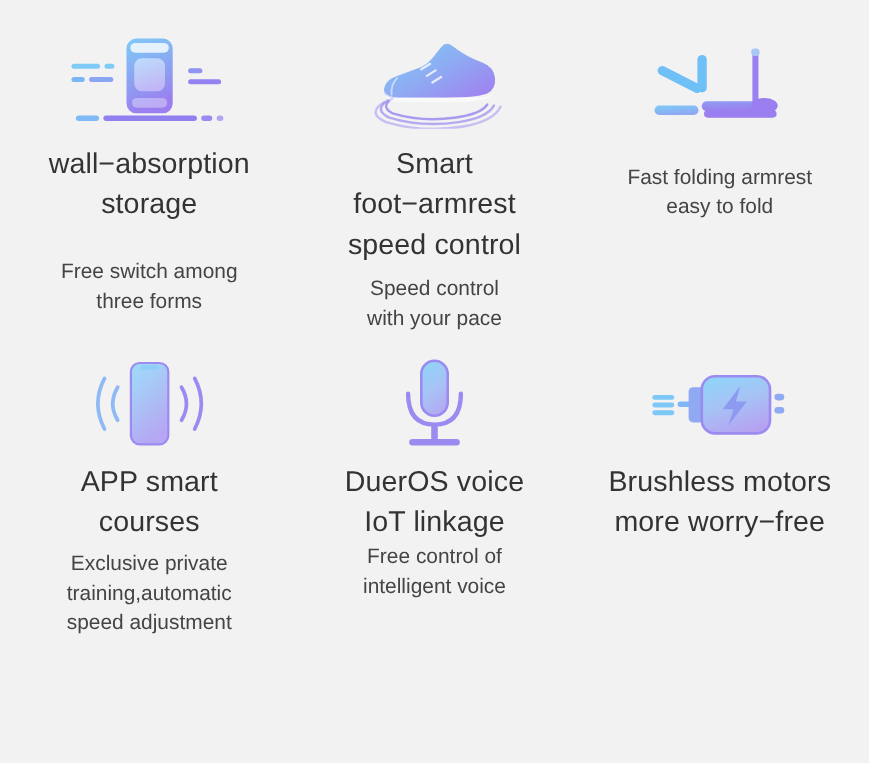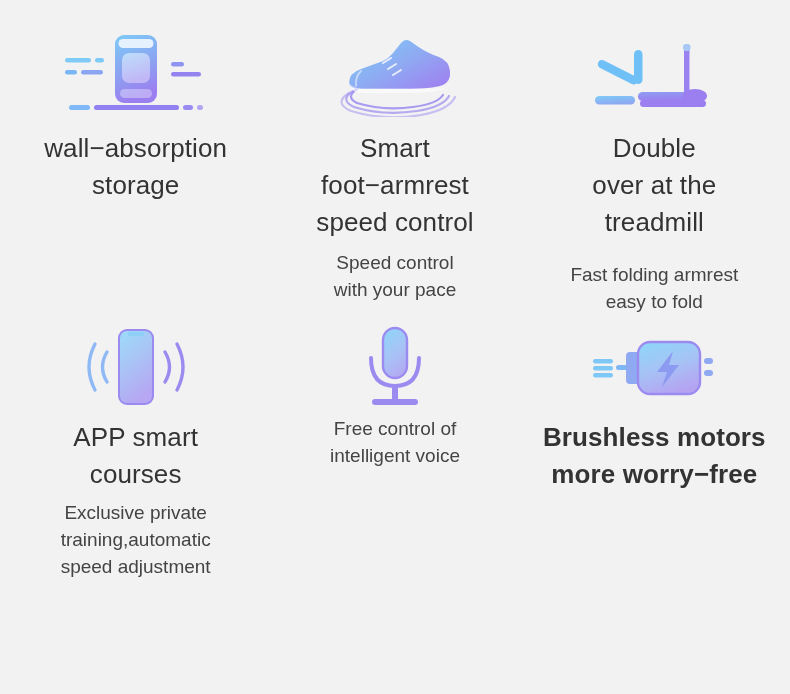--- a/index.html
+++ b/index.html
@@ -66,21 +66,21 @@
   .cell-0 .feature-title { margin-top: 2px; }
   .cell-0 .feature-desc  { margin-top: 30px; }
   .cell-1 .feature-title { margin-top: 2px; }
   .cell-1 .feature-desc  { margin-top: 8px; }
   .cell-2 .feature-title { margin-top: 2px; }
   .cell-2 .feature-desc  { margin-top: 20px; }
   .cell-3 .feature-title { margin-top: 4px; text-align: center; }
   .cell-3 .feature-desc  { margin-top: 6px; }
   .cell-4 .feature-title { margin-top: 4px; }
   .cell-4 .feature-desc  { }
-  .cell-5 .feature-title { margin-top: 4px; font-weight: bold; }
+  .cell-5 .feature-title { margin-top: 4px; }
   .cell-5 .feature-desc  { margin-top: 6px; }
 
   .row-2 .icon-wrap { height: 92px; margin-bottom: 2px; }
 </style>
 </head>
 <body>
 
 <div class="features-grid">
 
   <div class="feature-cell cell-0">
@@ -112,20 +112,22 @@
         <rect x="59" y="58" width="32" height="9" rx="4.5" fill="#ffffff" opacity="0.35"></rect>
 
         <rect x="8" y="74" width="21" height="5" rx="2.5" fill="#7fb9f6"></rect>
         <rect x="33" y="74" width="85" height="5" rx="2.5" fill="#9180f0"></rect>
         <rect x="122" y="74" width="10" height="5" rx="2.5" fill="#9a8bf2"></rect>
         <rect x="136" y="74" width="6" height="5" rx="2.5" fill="#b0a7f4"></rect>
       </svg>
     </div>
     <h3 class="feature-title">wall−absorption
 storage</h3>
+    <p class="feature-desc">Free switch among
+three forms</p>
   </div>
 
   <div class="feature-cell cell-1">
     <div class="icon-wrap">
       <svg width="128" height="86" viewBox="0 0 128 86">
         <defs>
           <linearGradient id="g2" x1="0" y1="0.1" x2="1" y2="0.95">
             <stop offset="0%" stop-color="#7ecbf7"></stop>
             <stop offset="50%" stop-color="#8fa9f2"></stop>
             <stop offset="100%" stop-color="#a07ef0"></stop>
@@ -176,23 +178,20 @@
         <rect x="1" y="62" width="40" height="8.5" rx="4.25" fill="url(#g3a)"></rect>
         <rect x="40" y="16" width="8.5" height="34" rx="4.25" fill="#6fc0f6"></rect>
 
         <rect x="44" y="58" width="68" height="9" rx="4.5" fill="url(#g3b)"></rect>
         <rect x="46" y="66" width="66" height="7" rx="3.5" fill="#9b7ef0"></rect>
         <rect x="90" y="14" width="5.5" height="48" rx="2.75" fill="#9a82f1"></rect>
         <rect x="89" y="10" width="7.5" height="7" rx="3" fill="#a8c8f6"></rect>
         <ellipse cx="101" cy="62" rx="12" ry="7" fill="#9b7ef0"></ellipse>
       </svg>
     </div>
-    <h3 class="feature-title">Double
-over at the
-treadmill</h3>
     <p class="feature-desc">Fast folding armrest
 easy to fold</p>
   </div>
 
   <div class="feature-cell cell-3 row-2">
     <div class="icon-wrap">
       <svg width="110" height="86" viewBox="0 0 110 86">
         <defs>
           <linearGradient id="g4" x1="0.1" y1="0" x2="0.5" y2="1">
             <stop offset="0%" stop-color="#9ddbfa"></stop>
@@ -231,20 +230,22 @@
             <stop offset="55%" stop-color="#a8c2f5"></stop>
             <stop offset="100%" stop-color="#b3a9f3"></stop>
           </linearGradient>
         </defs>
         <rect x="26" y="4" width="24" height="50" rx="12" fill="url(#g5)" stroke="#9b8bf0" stroke-width="2.4"></rect>
         <path d="M14 34 Q14 62 38 62 Q62 62 62 34" fill="none" stroke="#9b8bf0" stroke-width="4" stroke-linecap="round"></path>
         <rect x="35" y="62" width="6" height="15" rx="3" fill="#9b8bf0"></rect>
         <rect x="15" y="75" width="46" height="6" rx="3" fill="#9b8bf0"></rect>
       </svg>
     </div>
+    <h3 class="feature-title">DuerOS voice
+IoT linkage</h3>
     <p class="feature-desc">Free control of
 intelligent voice</p>
   </div>
 
   <div class="feature-cell cell-5 row-2">
     <div class="icon-wrap">
       <svg width="126" height="70" viewBox="0 0 126 70">
         <defs>
           <linearGradient id="g6" x1="0.15" y1="0" x2="0.55" y2="1">
             <stop offset="0%" stop-color="#8fd5f9"></stop>

